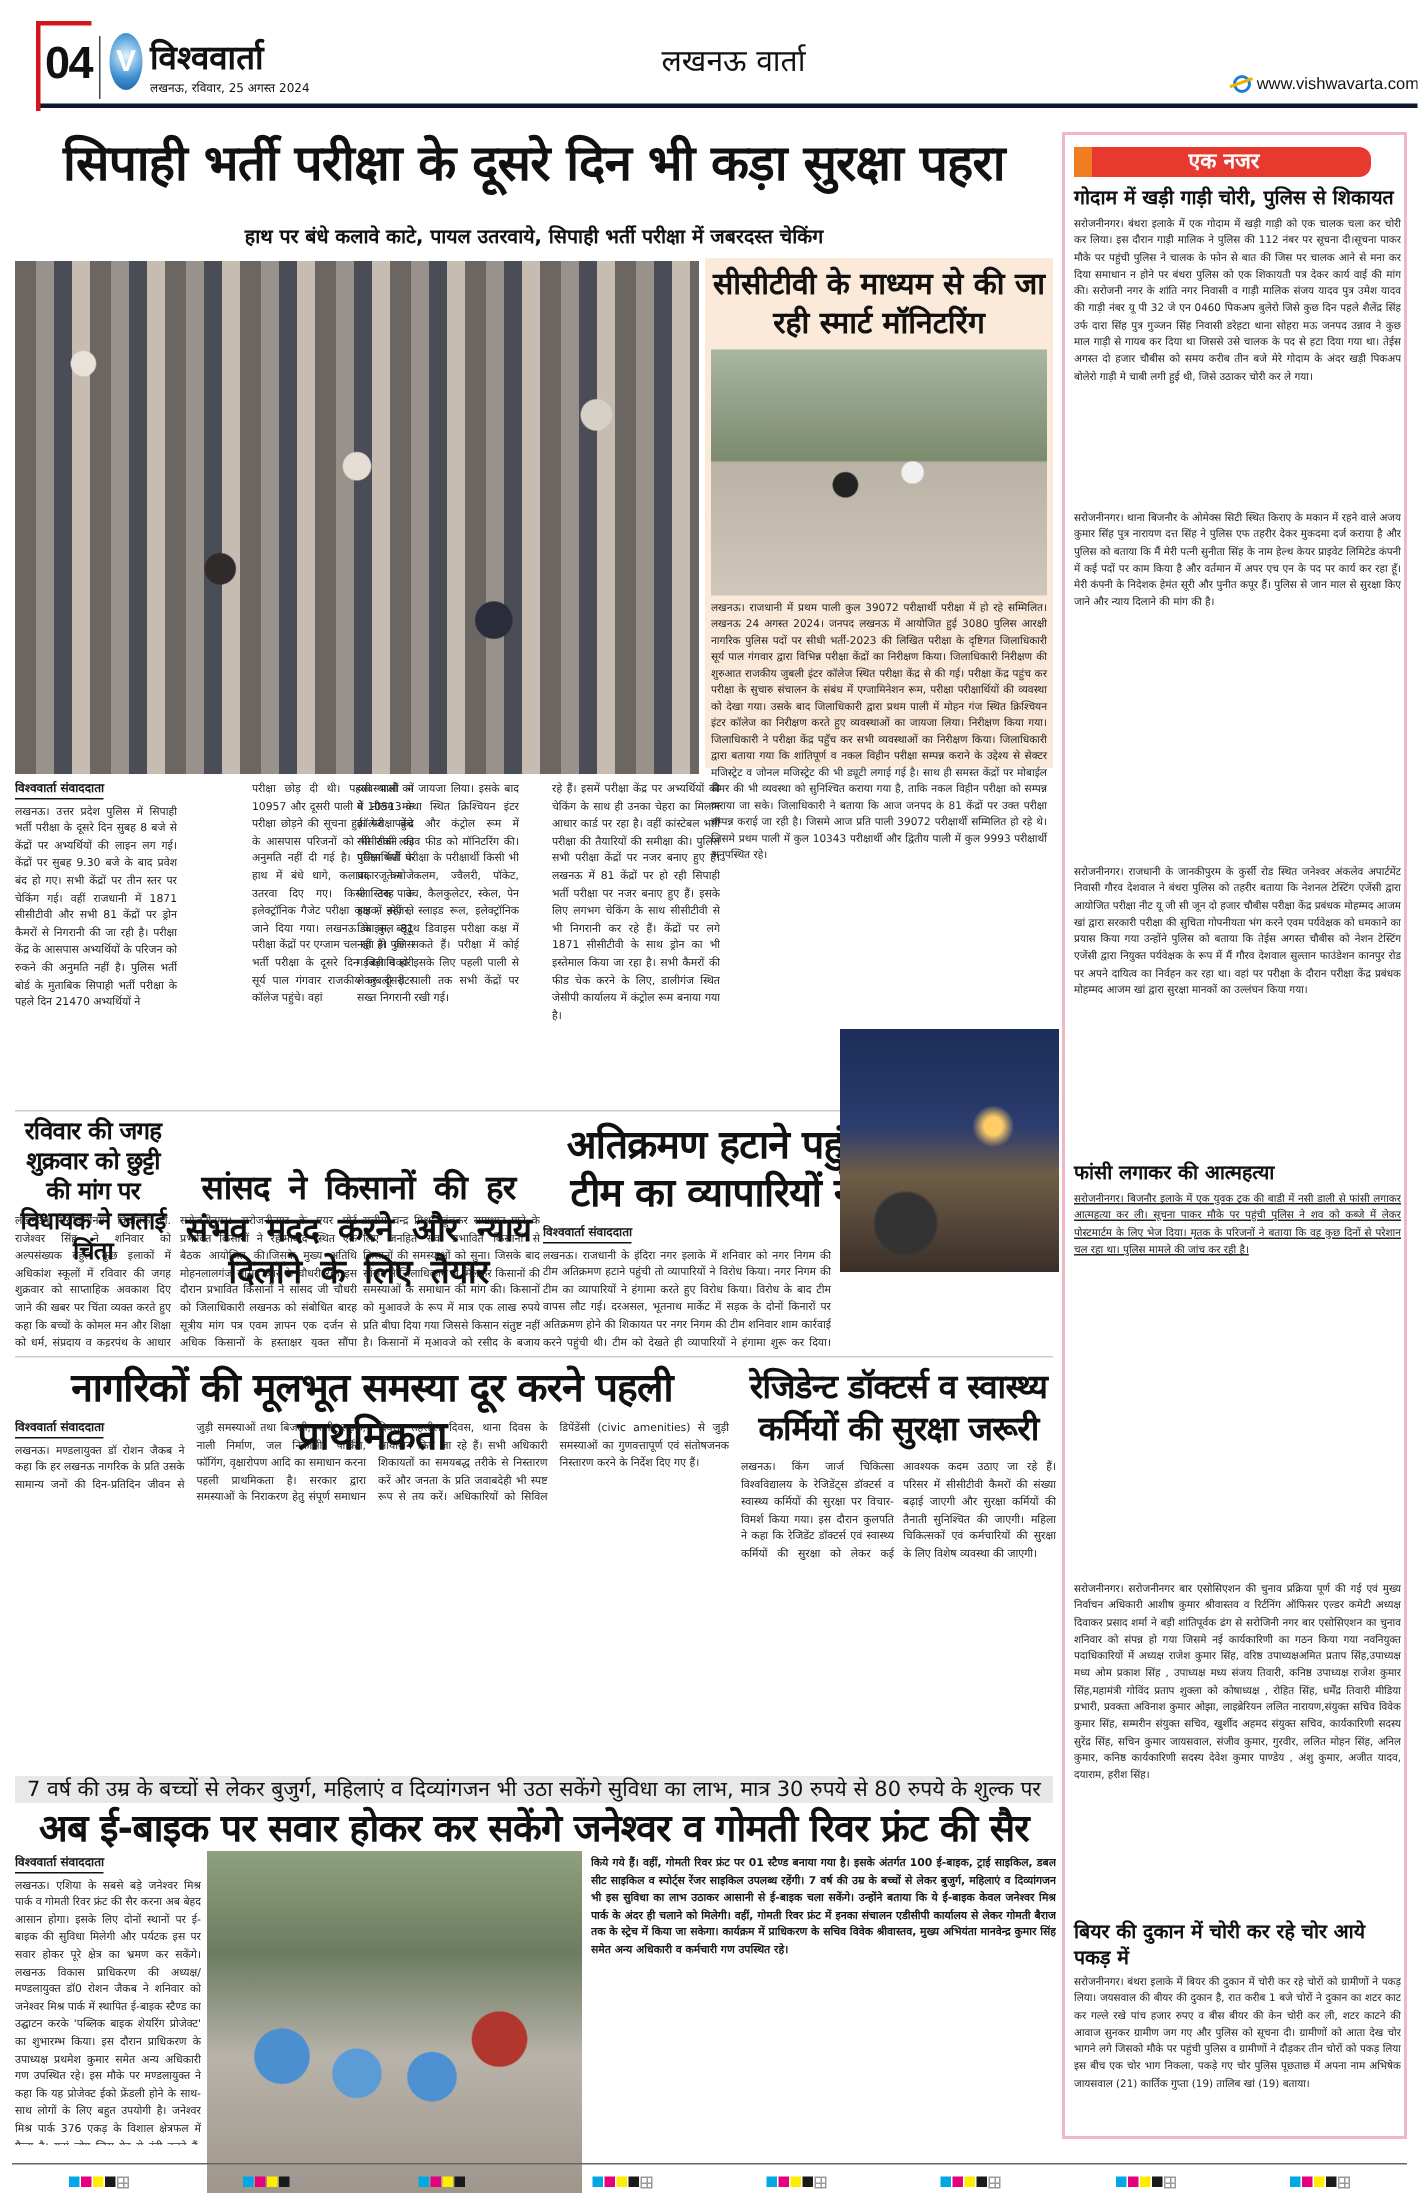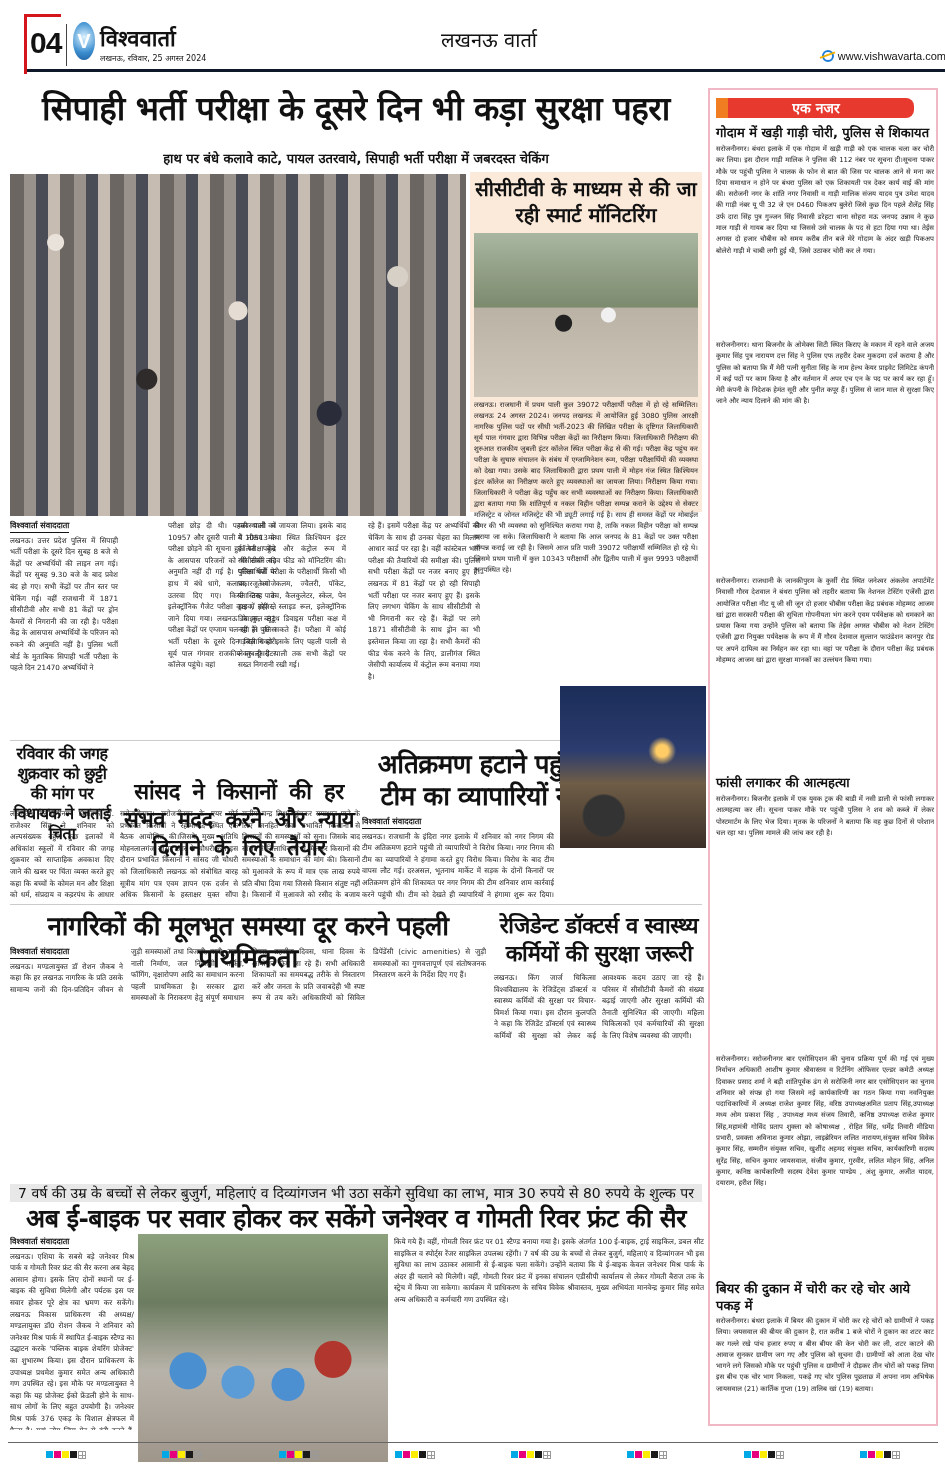--- a/index.html
+++ b/index.html
@@ -162,36 +162,36 @@
   <p>लखनऊ। किंग जार्ज चिकित्सा विश्वविद्यालय के रेजिडेंट्स डॉक्टर्स व स्वास्थ्य कर्मियों की सुरक्षा पर विचार-विमर्श किया गया। इस दौरान कुलपति ने कहा कि रेजिडेंट डॉक्टर्स एवं स्वास्थ्य कर्मियों की सुरक्षा को लेकर कई आवश्यक कदम उठाए जा रहे हैं। परिसर में सीसीटीवी कैमरों की संख्या बढ़ाई जाएगी और सुरक्षा कर्मियों की तैनाती सुनिश्चित की जाएगी। महिला चिकित्सकों एवं कर्मचारियों की सुरक्षा के लिए विशेष व्यवस्था की जाएगी।</p>
 </div>
 
 <div class="strip">7 वर्ष की उम्र के बच्चों से लेकर बुजुर्ग, महिलाएं व दिव्यांगजन भी उठा सकेंगे सुविधा का लाभ, मात्र 30 रुपये से 80 रुपये के शुल्क पर</div>
 <h2 class="ebike-head">अब ई-बाइक पर सवार होकर कर सकेंगे जनेश्वर व गोमती रिवर फ्रंट की सैर</h2>
 <div class="col" style="left:10px; top:1236px; width:124px; height:194px;">
   <span class="byline">विश्ववार्ता संवाददाता</span>
   <p>लखनऊ। एशिया के सबसे बड़े जनेश्वर मिश्र पार्क व गोमती रिवर फ्रंट की सैर करना अब बेहद आसान होगा। इसके लिए दोनों स्थानों पर ई-बाइक की सुविधा मिलेगी और पर्यटक इस पर सवार होकर पूरे क्षेत्र का भ्रमण कर सकेंगे। लखनऊ विकास प्राधिकरण की अध्यक्ष/मण्डलायुक्त डॉ0 रोशन जैकब ने शनिवार को जनेश्वर मिश्र पार्क में स्थापित ई-बाइक स्टैण्ड का उद्घाटन करके 'पब्लिक बाइक शेयरिंग प्रोजेक्ट' का शुभारम्भ किया। इस दौरान प्राधिकरण के उपाध्यक्ष प्रथमेश कुमार समेत अन्य अधिकारी गण उपस्थित रहे। इस मौके पर मण्डलायुक्त ने कहा कि यह प्रोजेक्ट ईको फ्रेंडली होने के साथ-साथ लोगों के लिए बहुत उपयोगी है। जनेश्वर मिश्र पार्क 376 एकड़ के विशाल क्षेत्रफल में फैला है। यहां लोग जिस गेट से इंट्री करते हैं, उसके आसपास के क्षेत्र में ही घूम पाते हैं। अब ई-बाइक की सुविधा मिलने से लोग आसानी से पूरे पार्क का भ्रमण कर सकेंगे। एलडीए उपाध्यक्ष प्रथमेश कुमार ने बताया कि इस परियोजना के तहत जनेश्वर मिश्र पार्क में गेट नंबर-1 एवं 2, किड्स प्ले एरिया व सेंट्रल पार्क में 04 स्टैण्ड स्थापित</p>
 </div>
 <div class="photo school-photo"></div>
-<div class="col" style="left:394px; top:1236px; width:310px; height:194px;">
+<div class="col" style="left:394px; top:1236px; width:310px; height:194px;font-weight:bold;">
   <p>किये गये हैं। वहीं, गोमती रिवर फ्रंट पर 01 स्टैण्ड बनाया गया है। इसके अंतर्गत 100 ई-बाइक, ट्राई साइकिल, डबल सीट साइकिल व स्पोर्ट्स रेंजर साइकिल उपलब्ध रहेंगी। 7 वर्ष की उम्र के बच्चों से लेकर बुजुर्ग, महिलाएं व दिव्यांगजन भी इस सुविधा का लाभ उठाकर आसानी से ई-बाइक चला सकेंगे। उन्होंने बताया कि ये ई-बाइक केवल जनेश्वर मिश्र पार्क के अंदर ही चलाने को मिलेगी। वहीं, गोमती रिवर फ्रंट में इनका संचालन एडीसीपी कार्यालय से लेकर गोमती बैराज तक के स्ट्रेच में किया जा सकेगा। कार्यक्रम में प्राधिकरण के सचिव विवेक श्रीवास्तव, मुख्य अभियंता मानवेन्द्र कुमार सिंह समेत अन्य अधिकारी व कर्मचारी गण उपस्थित रहे।</p>
 </div>
 
 <aside class="sidebar">
   <div class="ek-nazar">एक नजर</div>
 
   <h4 class="sb-head" style="top:34px;">गोदाम में खड़ी गाड़ी चोरी, पुलिस से शिकायत</h4>
   <div class="sb-text" style="top:54px; height:158px;">सरोजनीनगर। बंथरा इलाके में एक गोदाम में खड़ी गाड़ी को एक चालक चला कर चोरी कर लिया। इस दौरान गाड़ी मालिक ने पुलिस की 112 नंबर पर सूचना दी।सूचना पाकर मौके पर पहुंची पुलिस ने चालक के फोन से बात की जिस पर चालक आने से मना कर दिया समाधान न होने पर बंथरा पुलिस को एक शिकायती पत्र देकर कार्य वाई की मांग की। सरोजनी नगर के शांति नगर निवासी व गाड़ी मालिक संजय यादव पुत्र उमेश यादव की गाड़ी नंबर यू पी 32 जे एन 0460 पिकअप बुलेरो जिसे कुछ दिन पहले शैलेंद्र सिंह उर्फ दारा सिंह पुत्र गुञ्जन सिंह निवासी डरेहटा थाना सोहरा मऊ जनपद उन्नाव ने कुछ माल गाड़ी से गायब कर दिया था जिससे उसे चालक के पद से हटा दिया गया था। तेईस अगस्त दो हजार चौबीस को समय करीब तीन बजे मेरे गोदाम के अंदर खड़ी पिकअप बोलेरो गाड़ी मे चाबी लगी हुई थी, जिसे उठाकर चोरी कर ले गया।</div>
 
   <div class="sb-text" style="top:250px; height:214px;">सरोजनीनगर। थाना बिजनौर के ओमेक्स सिटी स्थित किराए के मकान में रहने वाले अजय कुमार सिंह पुत्र नारायण दत्त सिंह ने पुलिस एफ तहरीर देकर मुकदमा दर्ज कराया है और पुलिस को बताया कि मैं मेरी पत्नी सुनीता सिंह के नाम हेल्थ केयर प्राइवेट लिमिटेड कंपनी में कई पदों पर काम किया है और वर्तमान में अपर एच एन के पद पर कार्य कर रहा हूँ। मेरी कंपनी के निदेशक हेमंत सूरी और पुनीत कपूर हैं। पुलिस से जान माल से सुरक्षा किए जाने और न्याय दिलाने की मांग की है।</div>
 
   <div class="sb-text" style="top:486px; height:194px;">सरोजनीनगर। राजधानी के जानकीपुरम के कुर्सी रोड स्थित जनेश्वर अंकलेव अपार्टमेंट निवासी गौरव देशवाल ने बंथरा पुलिस को तहरीर बताया कि नेशनल टेस्टिंग एजेंसी द्वारा आयोजित परीक्षा नीट यू जी सी जून दो हजार चौबीस परीक्षा केंद्र प्रबंधक मोहम्मद आजम खां द्वारा सरकारी परीक्षा की सुचिता गोपनीयता भंग करने एवम पर्यवेक्षक को धमकाने का प्रयास किया गया उन्होंने पुलिस को बताया कि तेईस अगस्त चौबीस को नेशन टेस्टिंग एजेंसी द्वारा नियुक्त पर्यवेक्षक के रूप में मैं गौरव देशवाल सुल्तान फाउंडेशन कानपुर रोड पर अपने दायित्व का निर्वहन कर रहा था। वहां पर परीक्षा के दौरान परीक्षा केंद्र प्रबंधक मोहम्मद आजम खां द्वारा सुरक्षा मानकों का उल्लंघन किया गया।</div>
 
   <h4 class="sb-head" style="top:684px;">फांसी लगाकर की आत्महत्या</h4>
-  <div class="sb-text" style="top:704px; height:222px;">सरोजनीनगर। बिजनौर इलाके में एक युवक ट्रक की बाडी में नसी डाली से फांसी लगाकर आत्महत्या कर ली। सूचना पाकर मौके पर पहुंची पुलिस ने शव को कब्जे में लेकर पोस्टमार्टम के लिए भेज दिया। मृतक के परिजनों ने बताया कि वह कुछ दिनों से परेशान चल रहा था। पुलिस मामले की जांच कर रही है।</div>
+  <div class="sb-text" style="top:704px; height:222px;text-decoration:underline;">सरोजनीनगर। बिजनौर इलाके में एक युवक ट्रक की बाडी में नसी डाली से फांसी लगाकर आत्महत्या कर ली। सूचना पाकर मौके पर पहुंची पुलिस ने शव को कब्जे में लेकर पोस्टमार्टम के लिए भेज दिया। मृतक के परिजनों ने बताया कि वह कुछ दिनों से परेशान चल रहा था। पुलिस मामले की जांच कर रही है।</div>
 
   <div class="sb-text" style="top:964px; height:222px;">सरोजनीनगर। सरोजनीनगर बार एसोसिएशन की चुनाव प्रक्रिया पूर्ण की गई एवं मुख्य निर्वाचन अधिकारी आशीष कुमार श्रीवास्तव व रिर्टनिंग ऑफिसर एल्डर कमेटी अध्यक्ष दिवाकर प्रसाद शर्मा ने बड़ी शांतिपूर्वक ढंग से सरोजिनी नगर बार एसोसिएशन का चुनाव शनिवार को संपन्न हो गया जिसमे नई कार्यकारिणी का गठन किया गया नवनियुक्त पदाधिकारियों में अध्यक्ष राजेश कुमार सिंह, वरिष्ठ उपाध्यक्षअमित प्रताप सिंह,उपाध्यक्ष मध्य ओम प्रकाश सिंह , उपाध्यक्ष मध्य संजय तिवारी, कनिष्ठ उपाध्यक्ष राजेश कुमार सिंह,महामंत्री गोविंद प्रताप शुक्ला को कोषाध्यक्ष , रोहित सिंह, धर्मेंद्र तिवारी मीडिया प्रभारी, प्रवक्ता अविनाश कुमार ओझा, लाइब्रेरियन ललित नारायण,संयुक्त सचिव विवेक कुमार सिंह, सम्मरीन संयुक्त सचिव, खुर्शीद अहमद संयुक्त सचिव, कार्यकारिणी सदस्य सुरेंद्र सिंह, सचिन कुमार जायसवाल, संजीव कुमार, गुरवीर, ललित मोहन सिंह, अनिल कुमार, कनिष्ठ कार्यकारिणी सदस्य देवेश कुमार पाण्डेय , अंशु कुमार, अजीत यादव, दयाराम, हरीश सिंह।</div>
 
   <h4 class="sb-head" style="top:1190px;">बियर की दुकान में चोरी कर रहे चोर आये पकड़ में</h4>
   <div class="sb-text" style="top:1226px; height:104px;">सरोजनीनगर। बंथरा इलाके में बियर की दुकान में चोरी कर रहे चोरों को ग्रामीणों ने पकड़ लिया। जयसवाल की बीयर की दुकान है, रात करीब 1 बजे चोरों ने दुकान का शटर काट कर गल्ले रखे पांच हजार रुपए व बीस बीयर की केन चोरी कर ली, शटर काटने की आवाज सुनकर ग्रामीण जग गए और पुलिस को सूचना दी। ग्रामीणों को आता देख चोर भागने लगे जिसको मौके पर पहुंची पुलिस व ग्रामीणों ने दौड़कर तीन चोरों को पकड़ लिया इस बीच एक चोर भाग निकला, पकड़े गए चोर पुलिस पूछताछ में अपना नाम अभिषेक जायसवाल (21) कार्तिक गुप्ता (19) तालिब खां (19) बताया।</div>
 </aside>
 
 <div class="colorbars" id="colorbars">
     <div class="reg">
       <span class="sw" style="background: rgb(0, 169, 230);"></span>

